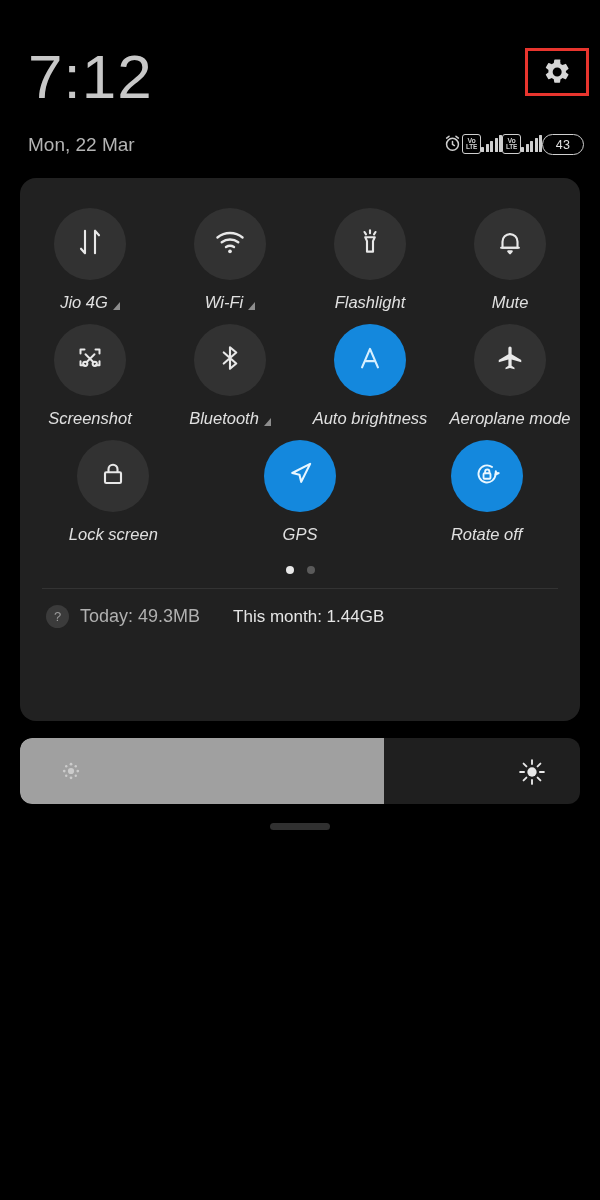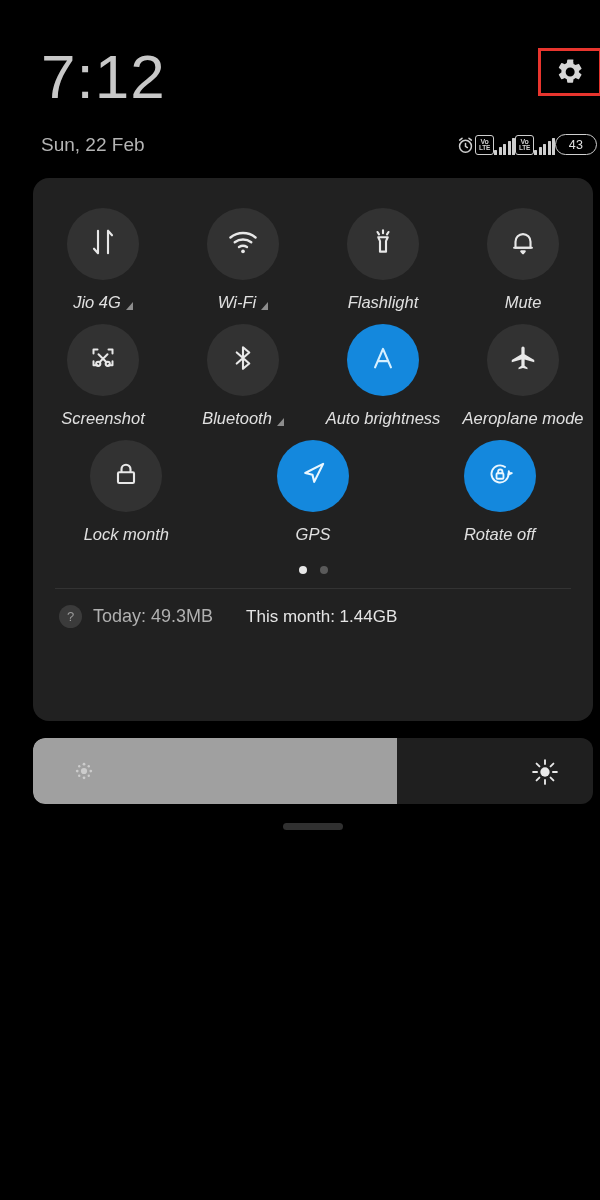--- a/index.html
+++ b/index.html
@@ -2,21 +2,21 @@
 <html><head>
 <meta charset="utf-8">
 <style>
   * { margin:0; padding:0; box-sizing:border-box; }
   html, body {
     width:600px; height:1200px;
     background:#000;
     font-family:"Liberation Sans", sans-serif;
     overflow:hidden;
   }
-  .screen { position:relative; width:492px; height:1200px; background:#000;margin-left:13px; }
+  .screen { position:relative; width:492px; height:1200px; background:#000; }
 
   
   .header { position:absolute; left:0; top:0; width:600px; height:178px; }
   .clock {
     position:absolute; left:28px; top:46px;
     font-size:62px; font-weight:300; color:#c8c8c8;
     letter-spacing:1px; line-height:1;
   }
   .date {
     position:absolute; left:28px; top:134px;
@@ -25,21 +25,21 @@
   .gear-wrap {
     position:absolute; left:525px; top:48px;
     width:64px; height:48px;
     border:3px solid #e8352e;
     display:flex; align-items:center; justify-content:center;
   }
   .gear-wrap svg { display:block; }
 
   .statusbar {
     position:absolute; right:16px; top:134px;
-    display:flex; align-items:flex-end; 
+    display:flex; align-items:flex-start; 
   }
   .sb-ico { display:flex; align-items:center; }
   .volte {
     display:flex; flex-direction:column; align-items:center; justify-content:center;
     width:19px; height:20px; border:1.5px solid #cfcfcf; border-radius:3px;
     color:#cfcfcf; line-height:1;
   }
   .volte b { font-size:7px; font-weight:700; letter-spacing:-0.3px; }
   .volte i { font-size:6.5px; font-style:normal; font-weight:700; letter-spacing:-0.3px; }
   .bars { display:flex; align-items:flex-end; gap:1.5px; height:18px; }
@@ -121,21 +121,21 @@
   }
 </style>
 </head>
 <body>
 
 <div class="screen">
 
   <div class="header">
 
     <div class="clock">7:12</div>
-    <div class="date">Sun, 22 Feb</div>
+    <div class="date">Mon, 22 Mar</div>
 
     <div class="gear-wrap">
       <span>
         <svg width="30" height="30" viewBox="0 0 24 24" fill="#d6d6d6">
           <path d="M19.1 12.9c.04-.3.06-.6.06-.9s-.02-.6-.07-.9l1.98-1.55a.47.47 0 00.11-.6l-1.87-3.24a.47.47 0 00-.57-.21l-2.34.94a6.9 6.9 0 00-1.55-.9l-.35-2.48A.46.46 0 0014 2h-3.74a.46.46 0 00-.46.39l-.35 2.48c-.56.23-1.08.54-1.55.9l-2.34-.94a.47.47 0 00-.57.21L3.12 8.28a.47.47 0 00.11.6L5.2 10.43c-.05.3-.08.6-.08.9s.03.6.08.9l-1.98 1.55a.47.47 0 00-.11.6l1.87 3.24c.12.2.35.28.57.21l2.34-.94c.47.36.99.67 1.55.9l.35 2.48c.03.22.23.39.46.39H14c.23 0 .43-.17.46-.39l.35-2.48c.56-.23 1.08-.54 1.55-.9l2.34.94c.22.07.45-.1.57-.21l1.87-3.24a.47.47 0 00-.11-.6l-1.97-1.55zM12.13 15.6a3.6 3.6 0 110-7.2 3.6 3.6 0 010 7.2z"></path>
         </svg>
       </span>
     </div>
 
     <div class="statusbar">
@@ -299,21 +299,21 @@
         <div class="tile">
           <div class="circle">
             <span>
               <svg width="30" height="30" viewBox="0 0 24 24" fill="none" stroke="#e8e8e8" stroke-width="1.7" stroke-linejoin="round">
                 <rect x="5.6" y="10.6" width="12.8" height="8.6" rx="1"></rect>
                 <path d="M8.4 10.6V8.2a3.6 3.6 0 017.2 0v2.4"></path>
               </svg>
             </span>
           </div>
           <div class="tile-label">
-            <span>Lock month</span>
+            <span>Lock screen</span>
           </div>
         </div>
 
         <div class="tile">
           <div class="circle on">
             <span>
               <svg width="32" height="32" viewBox="0 0 24 24" fill="none" stroke="#eaf7ff" stroke-width="1.6" stroke-linejoin="round">
                 <path d="M19.6 4.4L6.2 11.2l5.4 1.3 1.3 5.4z"></path>
               </svg>
             </span>

